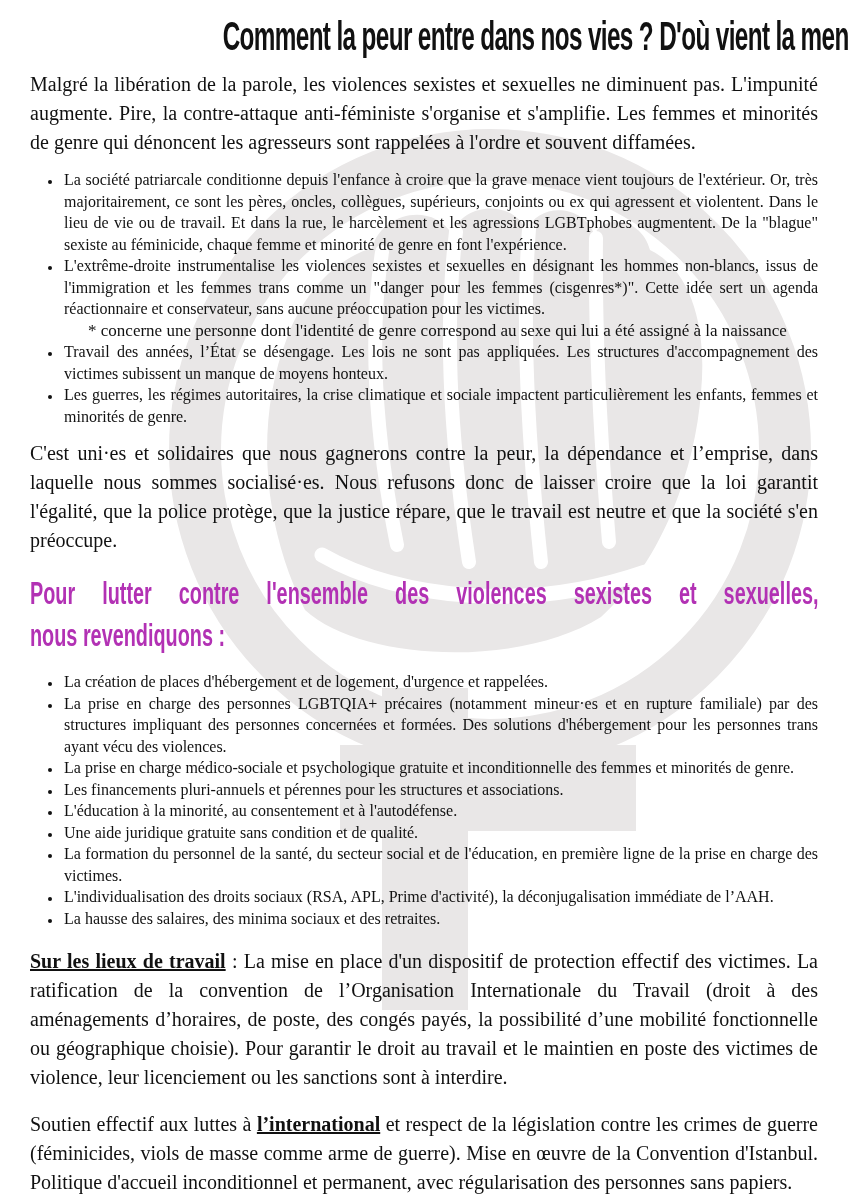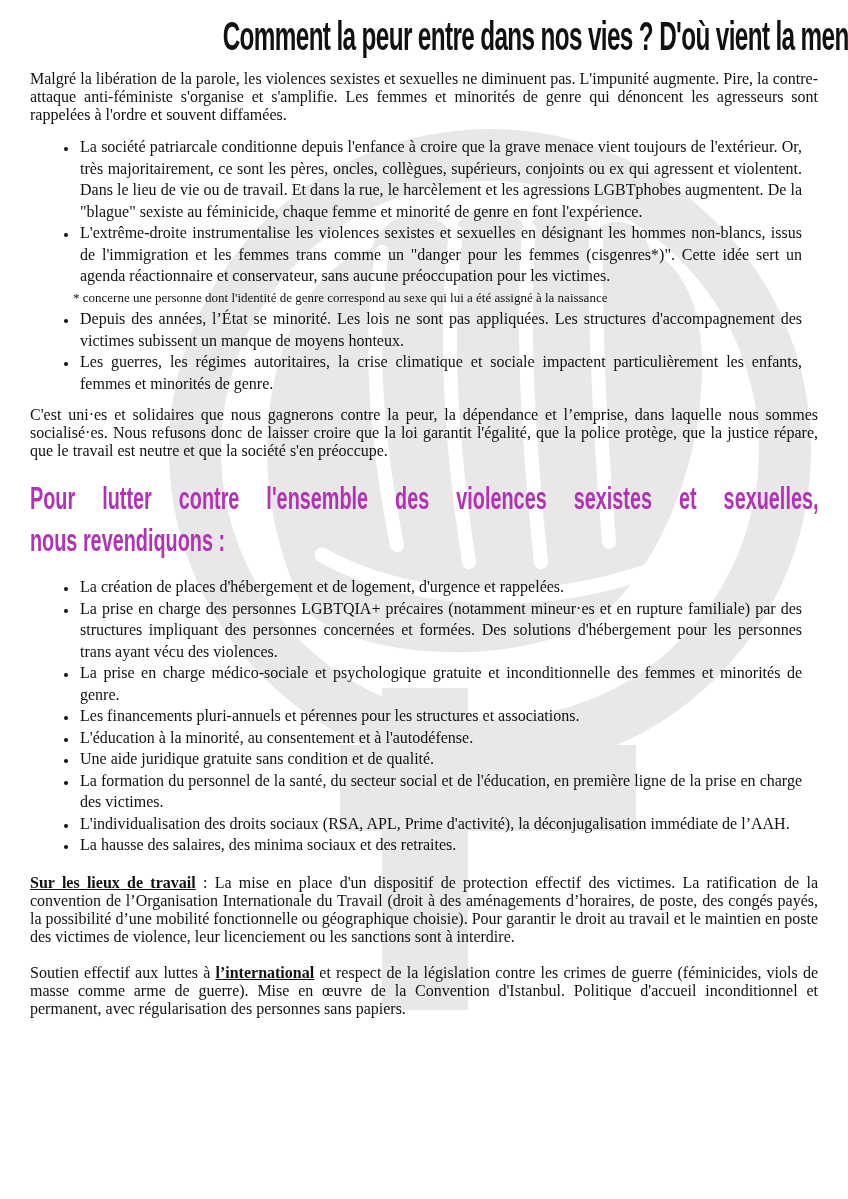--- a/index.html
+++ b/index.html
@@ -12,27 +12,27 @@
   .content{position:relative; z-index:1;}
 
   .title-wrap{text-align:center; margin:6px 0 16px; height:36px;}
   .title-inner{
     display:inline-block; white-space:nowrap;
     font-family:"Liberation Sans", sans-serif; font-weight:bold;
     font-size:38px; line-height:36px; letter-spacing:-1px;
     transform:scale(0.64,1.08); transform-origin:center center;
   }
 
-  p.body{font-size:16px; line-height:18px; text-align:justify; margin:12px 0;}
+  p.body{font-size:20px; line-height:29px; text-align:justify; margin:12px 0;}
   p.gap{margin:18px 0;}
 
-  ul.blist{margin:10px 16px; padding-left:32px;font-family:Liberation Serif, serif;}
+  ul.blist{margin:10px 0; padding-left:32px;font-family:Liberation Serif, serif;}
   ul.blist li{font-size:16px; line-height:21.5px; text-align:justify; padding-left:2px; margin:0;}
   ul.blist li::marker{font-size:12px;}
-  .footnote{text-align:left; margin-left:-7px; font-size:13px;}
+  .footnote{text-align:center; margin-left:-7px; font-size:17px;}
 
   .demands-heading{
     width:1232px; transform:scaleX(0.64); transform-origin:left top;
     margin:18px 0 14px; color:#b231b4;
     font-family:"Liberation Sans", sans-serif; font-weight:bold;
     font-size:31px; line-height:42px;
   }
   .hline1{text-align:justify; text-align-last:justify;}
   .hline2{text-align:left;}
 
@@ -73,21 +73,21 @@
     </div>
 
     <p class="body">Malgré la libération de la parole, les violences sexistes et sexuelles ne diminuent pas. L'impunité augmente. Pire, la contre-attaque anti-féministe s'organise et s'amplifie. Les femmes et minorités de genre qui dénoncent les agresseurs sont rappelées à l'ordre et souvent diffamées.</p>
 
     <ul class="blist">
       <li><span>La société patriarcale conditionne depuis l'enfance à croire que la grave menace vient toujours de l'extérieur. Or, très majoritairement, ce sont les pères, oncles, collègues, supérieurs, conjoints ou ex qui agressent et violentent. Dans le lieu de vie ou de travail. Et dans la rue, le harcèlement et les agressions LGBTphobes augmentent. De la "blague" sexiste au féminicide, chaque femme et minorité de genre en font l'expérience.</span></li>
       <li>
         <span>L'extrême-droite instrumentalise les violences sexistes et sexuelles en désignant les hommes non-blancs, issus de l'immigration et les femmes trans comme un "danger pour les femmes (cisgenres*)". Cette idée sert un agenda réactionnaire et conservateur, sans aucune préoccupation pour les victimes.</span>
         <div class="footnote">* concerne une personne dont l'identité de genre correspond au sexe qui lui a été assigné à la naissance</div>
       </li>
-      <li><span>Depuis des années, l’État se minorité. Les lois ne sont pas appliquées. Les structures d'accompagnement des victimes subissent un manque de moyens honteux.</span></li>
+      <li><span>Travail des années, l’État se désengage. Les lois ne sont pas appliquées. Les structures d'accompagnement des victimes subissent un manque de moyens honteux.</span></li>
       <li><span>Les guerres, les régimes autoritaires, la crise climatique et sociale impactent particulièrement les enfants, femmes et minorités de genre.</span></li>
     </ul>
 
     <p class="body">C'est uni·es et solidaires que nous gagnerons contre la peur, la dépendance et l’emprise, dans laquelle nous sommes socialisé·es. Nous refusons donc de laisser croire que la loi garantit l'égalité, que la police protège, que la justice répare, que le travail est neutre et que la société s'en préoccupe.</p>
 
     <div class="demands-heading">
       <div class="hline1">Pour lutter contre l'ensemble des violences sexistes et sexuelles,</div>
       <div class="hline2">nous revendiquons :</div>
     </div>
 

